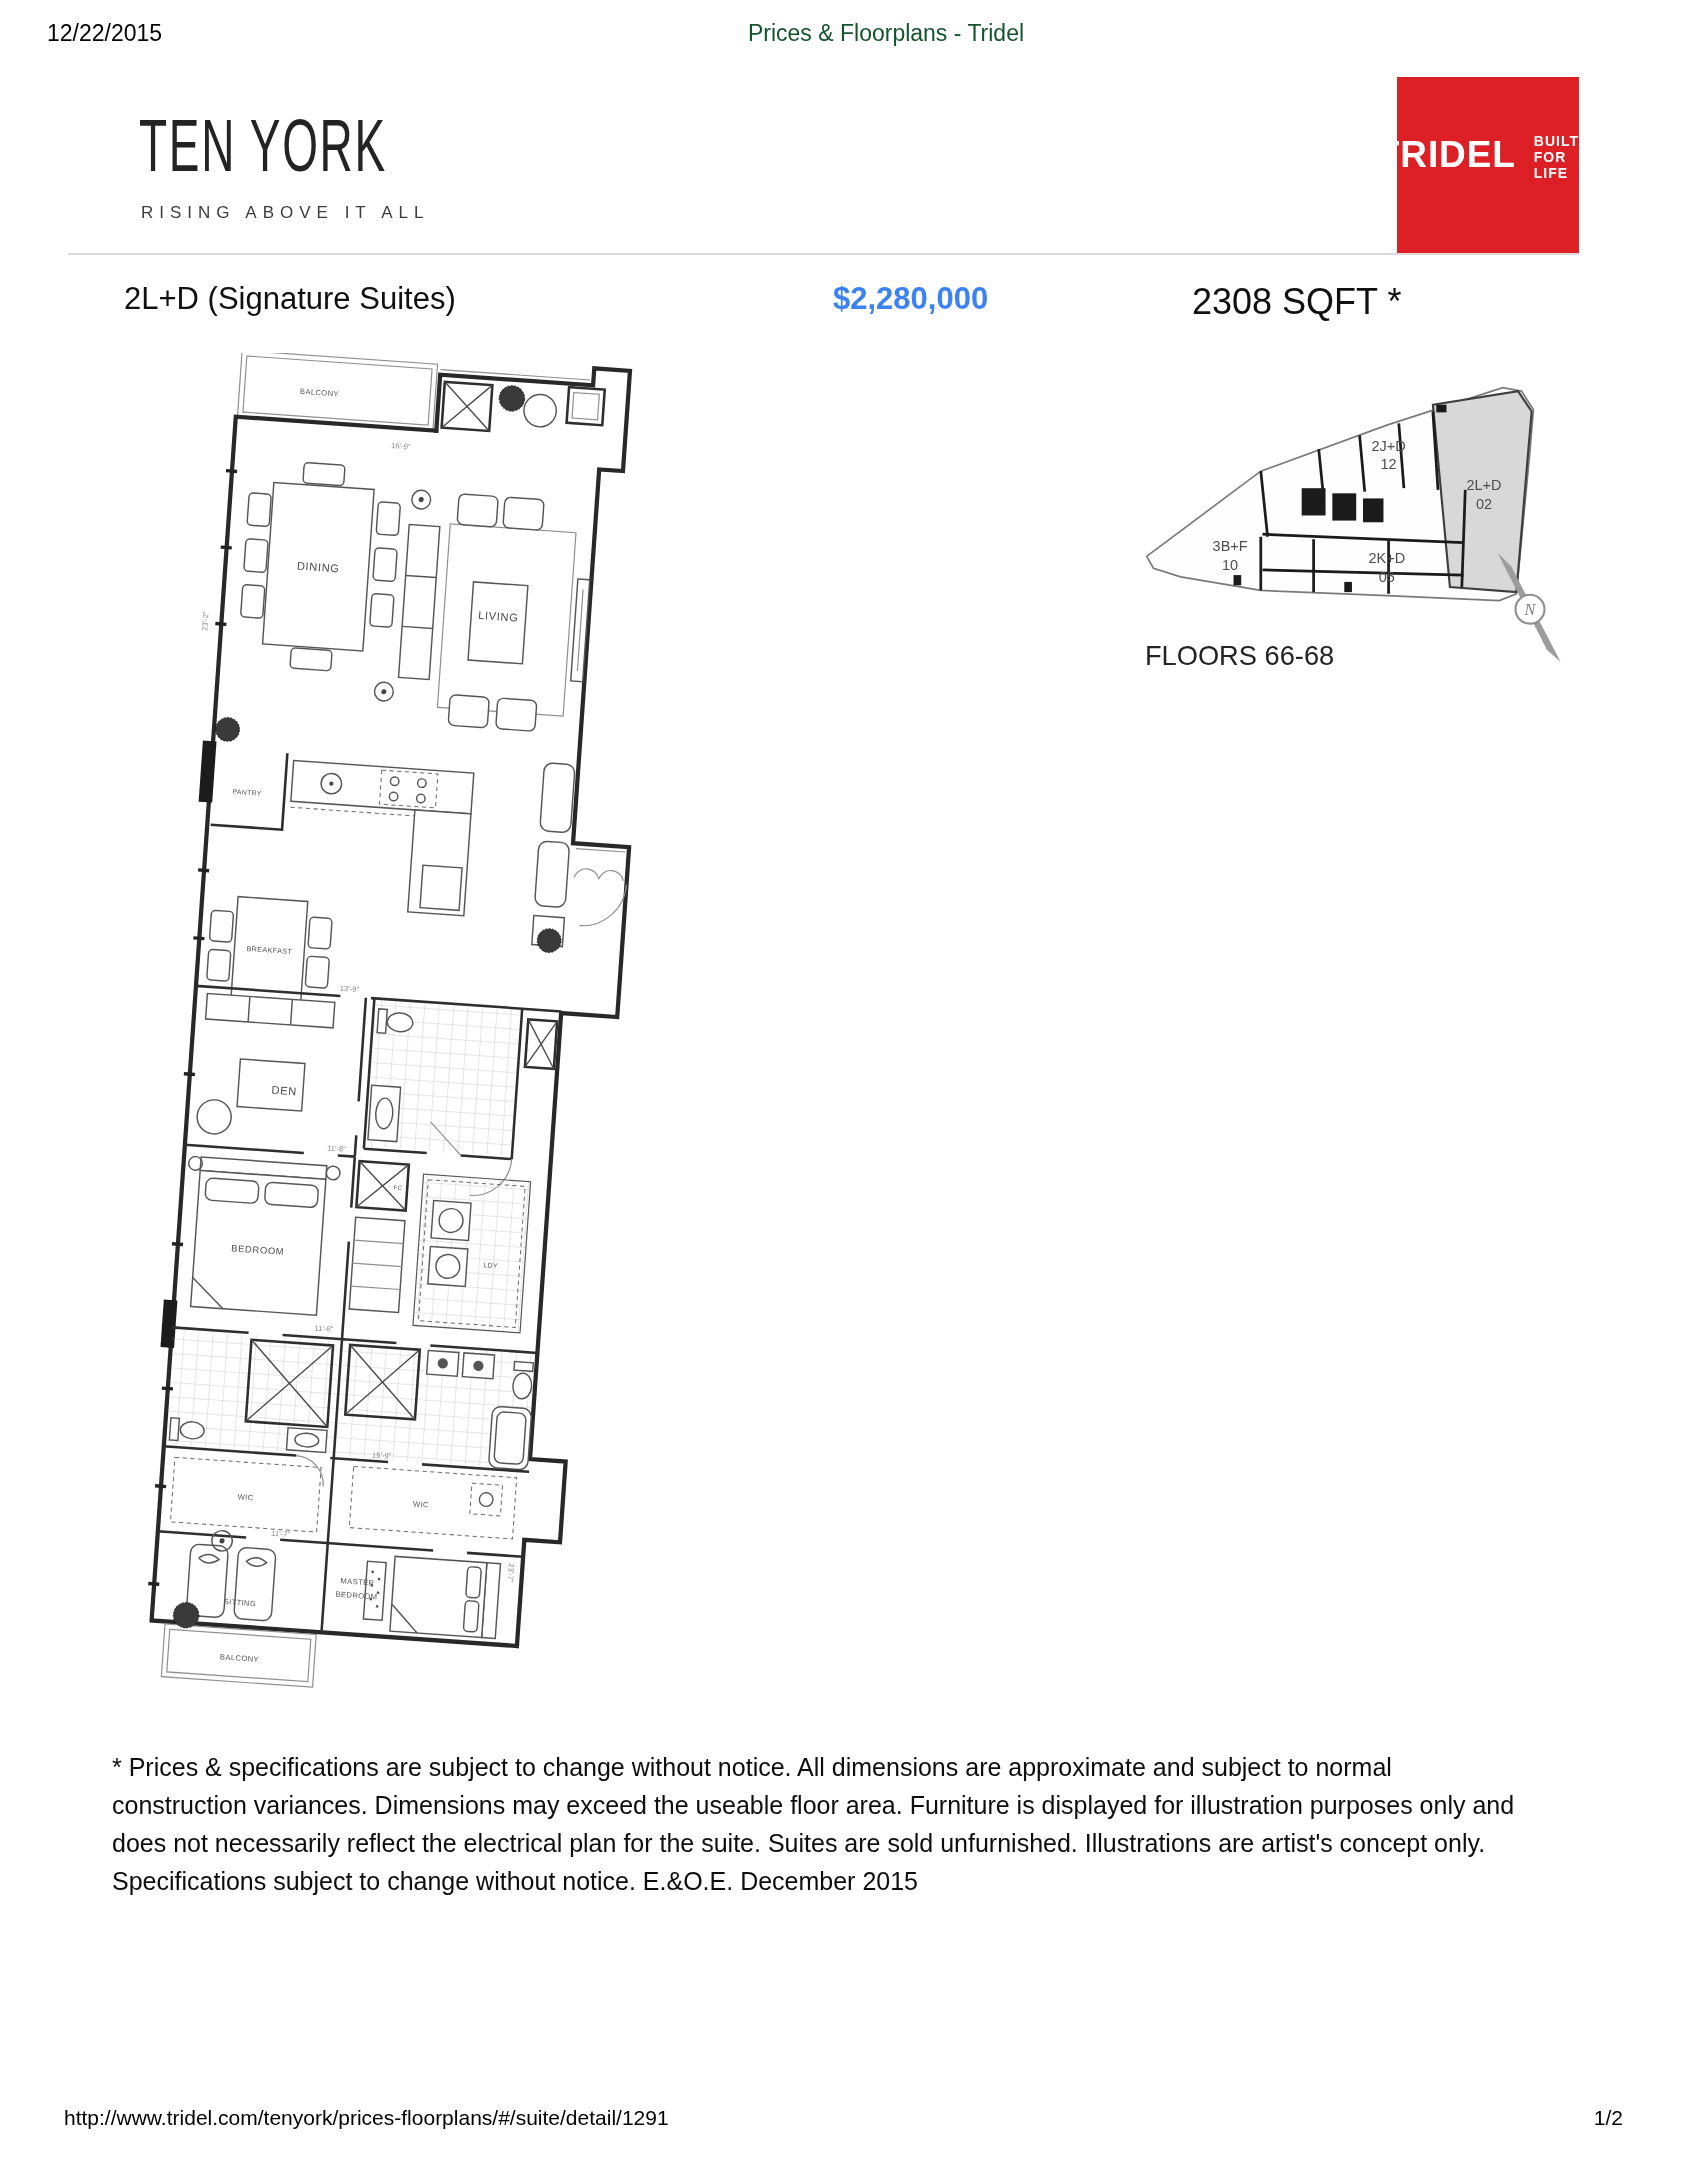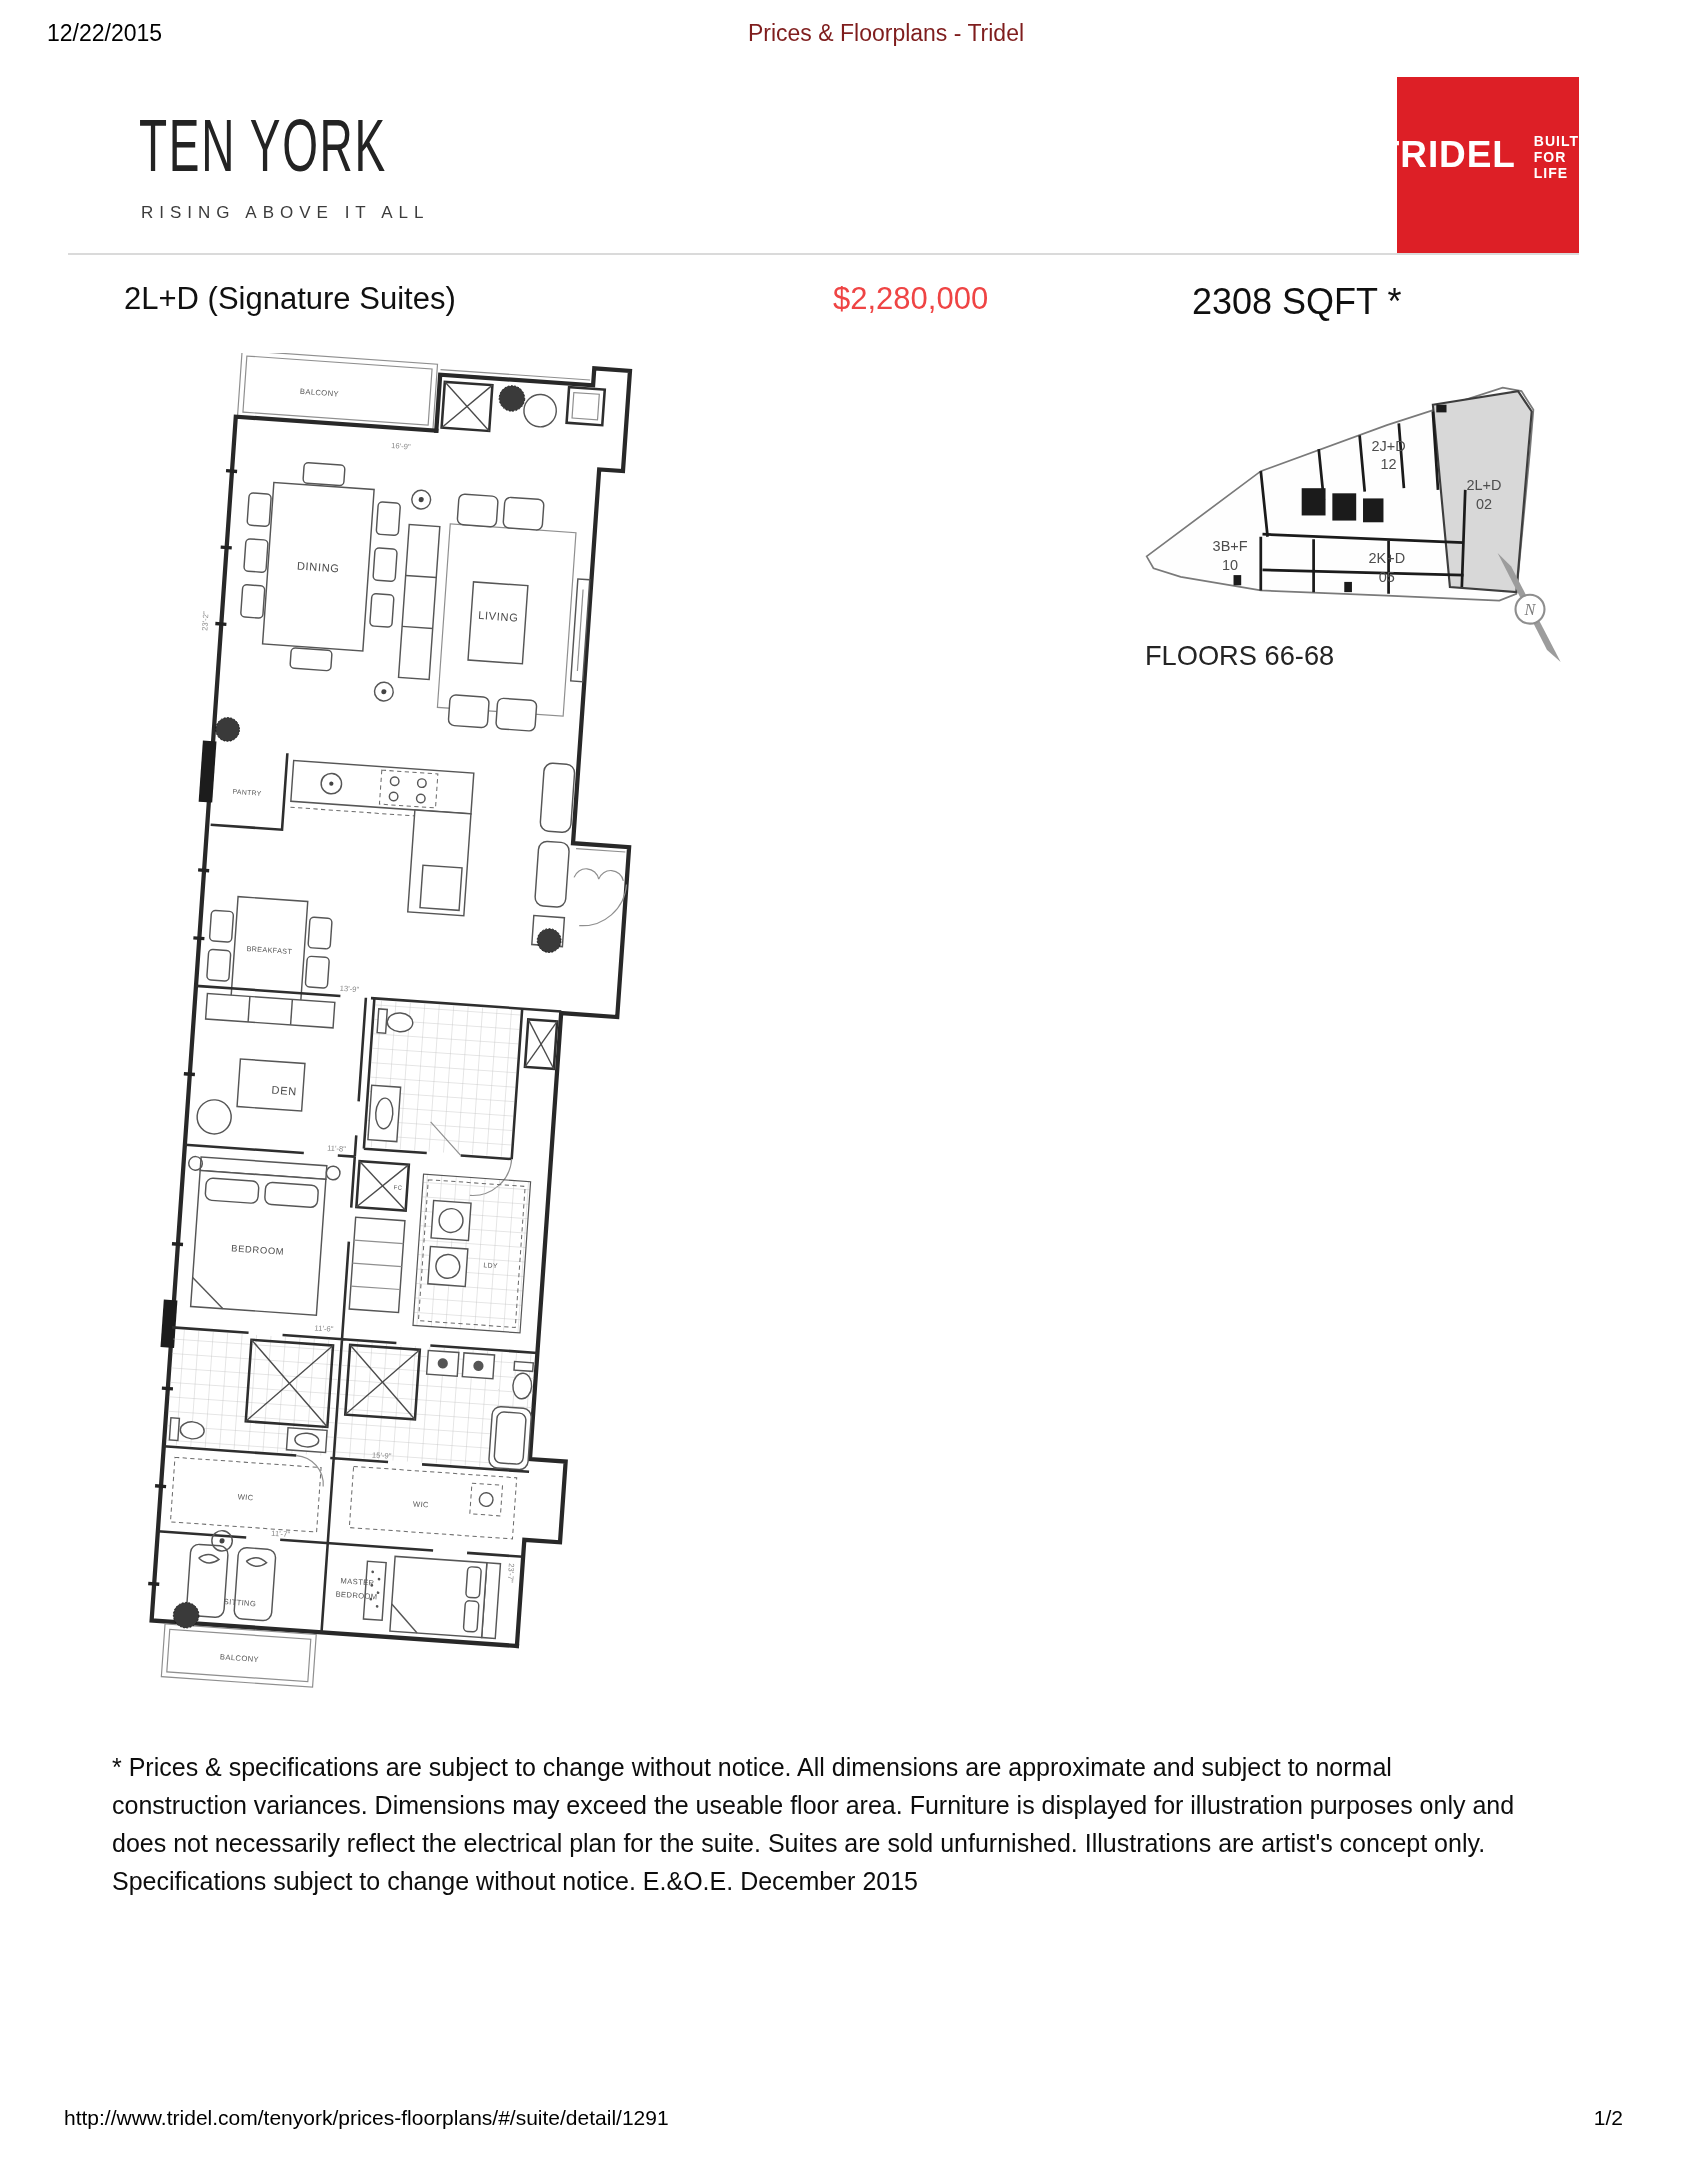--- a/index.html
+++ b/index.html
@@ -2,38 +2,38 @@
 <html style="font-size:13.6px"><head>
 <meta charset="utf-8">
 <style>
   html,body{margin:0;padding:0;background:#ffffff;}
   .page{position:relative;width:1685px;height:2181px;background:#fff;
         font-family:"Liberation Sans",sans-serif;color:#111;overflow:hidden;}
   .abs{position:absolute;}
 
   
   .ph-date{left:47px;top:20.4px;font-size:23px;color:#000;}
-  .ph-title{left:460px;top:20.4px;width:852px;text-align:center;font-size:23px;color:#7f1d1d;}
+  .ph-title{left:460px;top:20.4px;width:852px;text-align:center;font-size:23px;color:#14532d;}
 
   
   .ty-name{left:139px;top:101px;font-size:46px;letter-spacing:1.7px;color:#232323;
            transform:scaleY(1.62);transform-origin:top left;font-weight:400;}
   .ty-tag{left:141px;top:203px;font-size:17px;letter-spacing:6px;color:#3c3c3c;}
 
   
   .tridel-box{left:1397px;top:77px;width:182px;height:177px;display:flex;flex-direction:row;
               justify-content:flex-end;align-items:center;padding-bottom:22px;box-sizing:border-box;}
   .tridel-word{color:#fff;font-size:37px;font-weight:bold;letter-spacing:0.9px;line-height:1;}
   .tridel-tag{color:#fff;font-size:14px;font-weight:bold;letter-spacing:1px;margin-top:5.1px;padding-left:18px;}
 
   .divider{left:68px;top:253px;width:1511px;height:1.7px;background:#dadada;}
 
   
   .suite-name{left:124px;top:281px;font-size:31px;color:#101010;}
-  .suite-price{left:833px;top:281px;font-size:31px;color:#ef4444;}
+  .suite-price{left:833px;top:281px;font-size:31px;color:#3b82f6;font-weight:bold;}
   .suite-size{left:1192px;top:281px;font-size:36px;color:#101010;}
 
   
   .wall{stroke:#282828;stroke-width:5;fill:none;stroke-linecap:square;}
   .wall3{stroke:#2e2e2e;stroke-width:3;fill:none;}
   .thin{stroke:#8f8f8f;stroke-width:1.4;fill:none;}
   .furn{stroke:#565656;stroke-width:1.7;fill:#fff;}
   .furn2{stroke:#565656;stroke-width:1.7;fill:none;}
   .dash{stroke:#6b6b6b;stroke-width:1.2;fill:none;stroke-dasharray:5 4;}
   .xl{stroke:#4a4a4a;stroke-width:1.6;}

